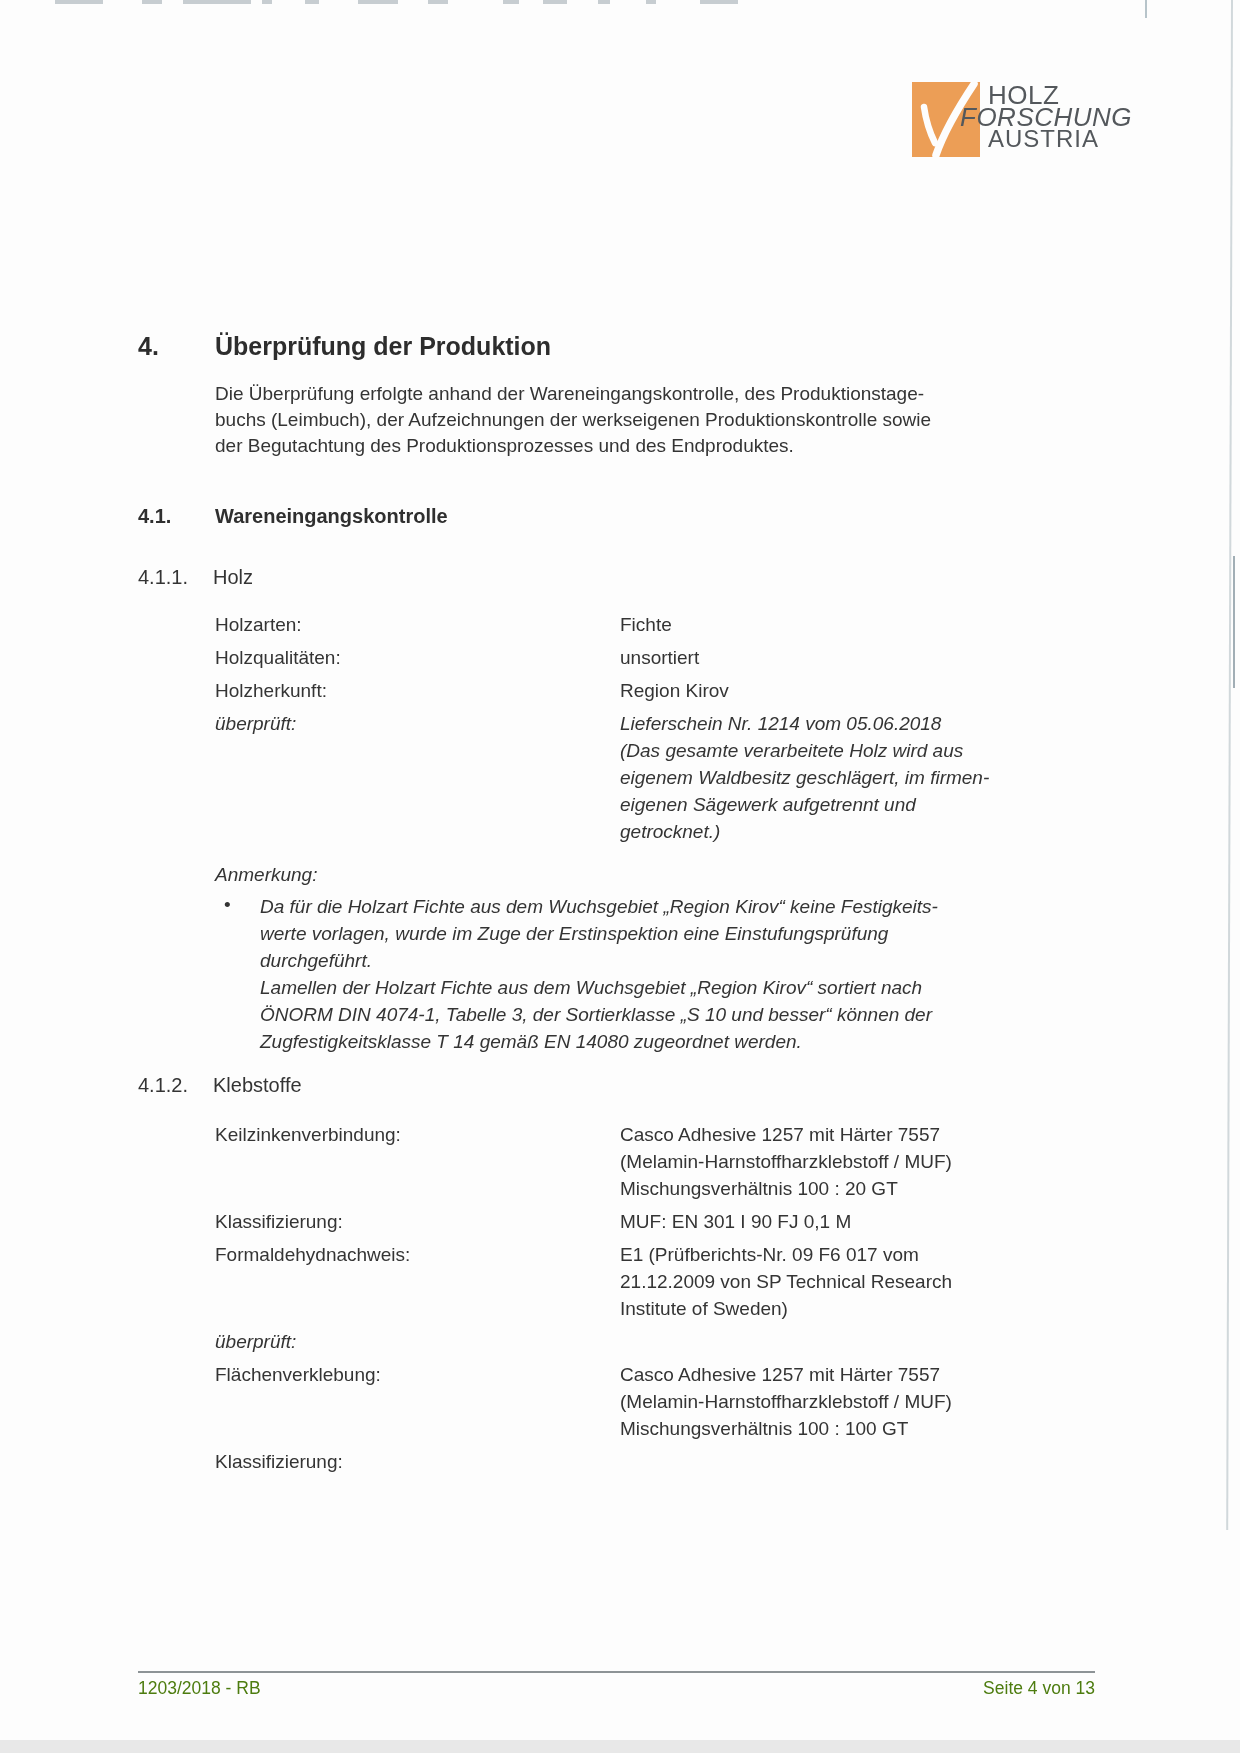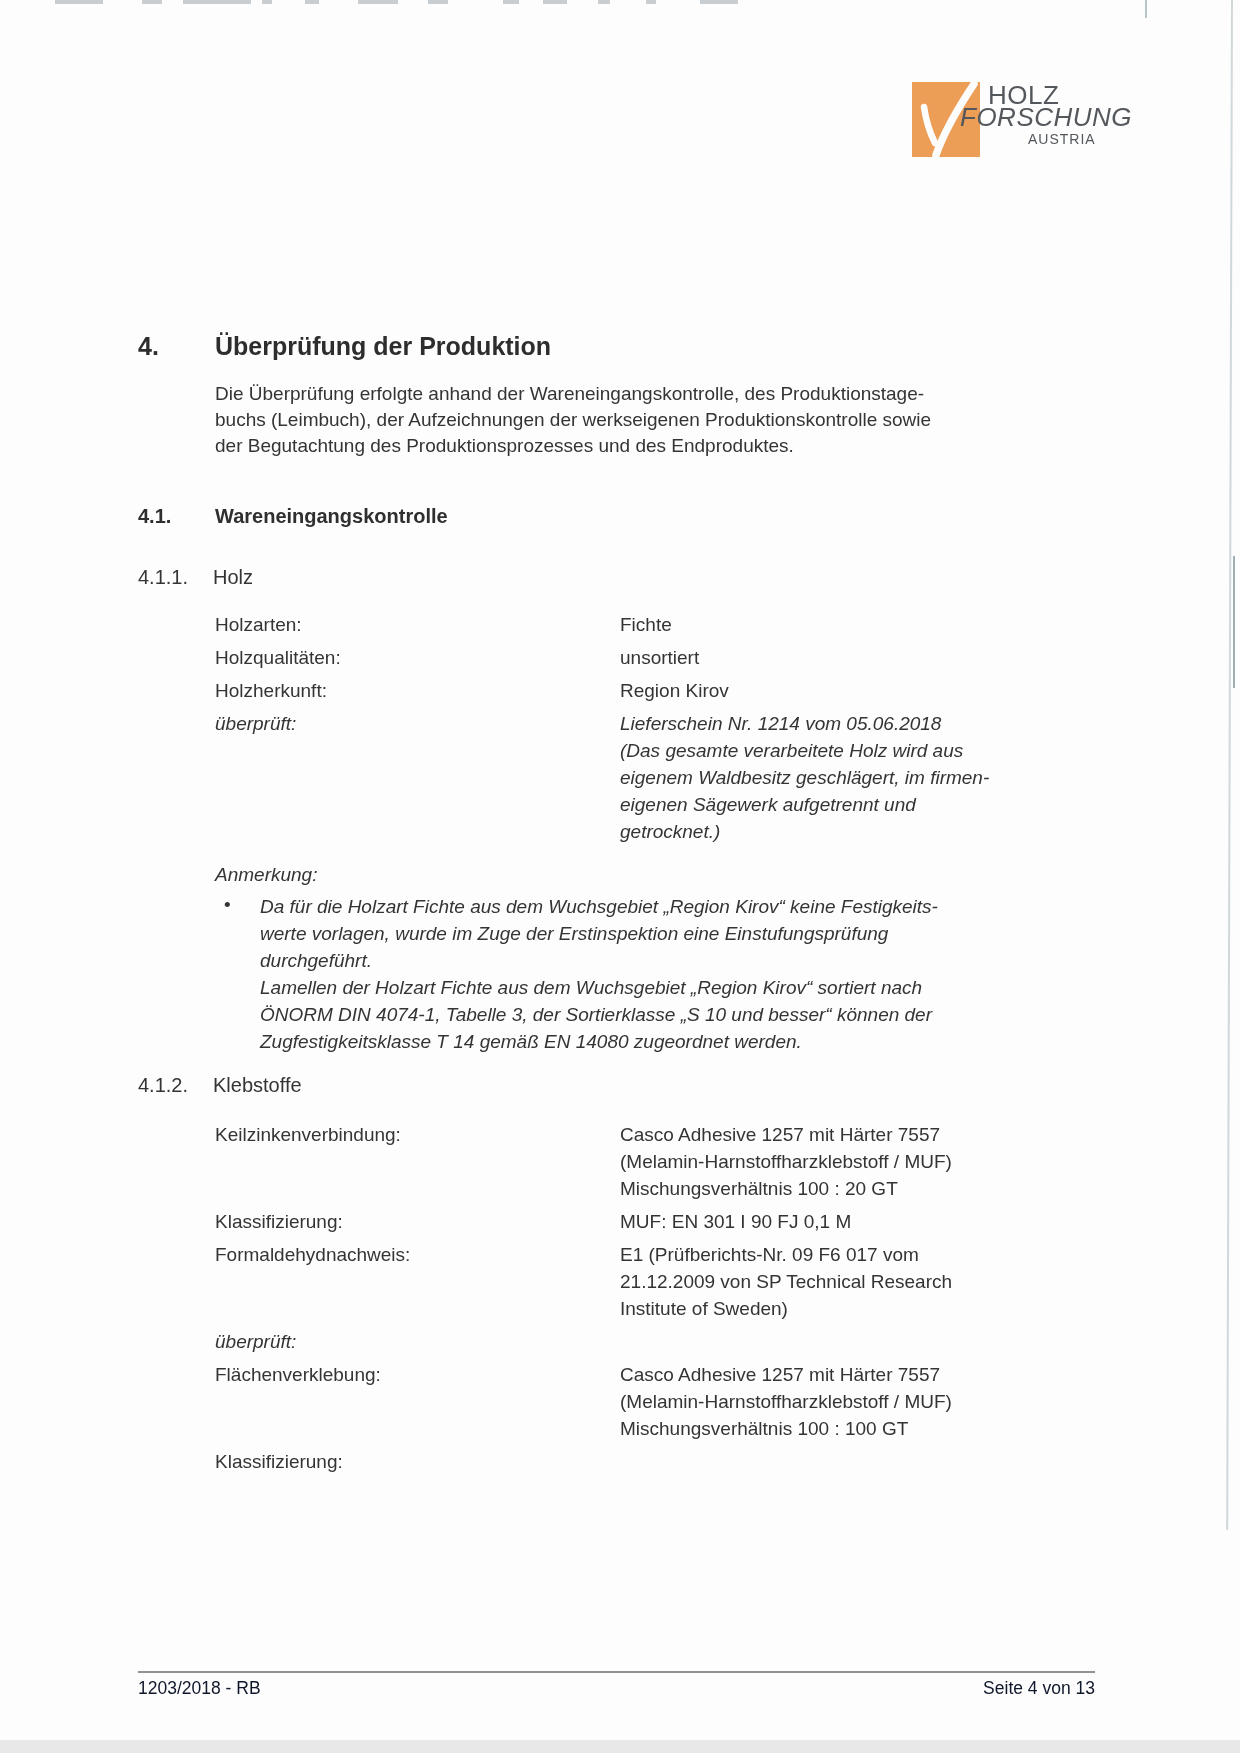--- a/index.html
+++ b/index.html
@@ -17,21 +17,21 @@
   .scan-tick{position:absolute;width:2px;background:#b7c4ca;}
   .scan-vline{position:absolute;left:1231px;top:0;width:2px;height:1530px;
     background:rgba(166,179,186,0.5);transform:rotate(0.18deg);transform-origin:top left;}
   .scan-vline-dark{position:absolute;left:1233px;top:556px;width:2px;height:132px;
     background:rgba(138,154,162,0.8);}
   
   .logo-mark{position:absolute;left:912px;top:82px;width:68px;height:75px;}
   .logo-text{position:absolute;color:#54585c;letter-spacing:0.5px;white-space:nowrap;}
   .logo-line1{left:988px;top:82px;font-size:26px;line-height:26px;}
   .logo-line2{left:960px;top:104px;font-size:26px;line-height:26px;font-style:italic;}
-  .logo-line3{left:988px;top:130px;font-size:14px;line-height:18px;letter-spacing:1px;margin-left:40px;}
+  .logo-line3{left:988px;top:130px;font-size:24px;line-height:18px;letter-spacing:1px;}
   
   .h-row{position:absolute;left:0;width:1100px;white-space:nowrap;}
   .h-num{position:absolute;left:138px;top:0;}
   .h-title{position:absolute;left:215px;top:0;}
   .h1{top:332px;font-size:25px;font-weight:bold;color:#2d2d2d;}
   .h2{top:505px;font-size:20px;font-weight:bold;color:#2f2f2f;}
   .h3{font-size:20px;font-weight:normal;}
   .h3 .h-title{left:213px;}
   .h3-holz{top:566px;}
   .h3-kleb{top:1074px;}
@@ -48,21 +48,21 @@
   .anmerkung-head{position:absolute;left:215px;top:861px;font-size:19px;
     font-style:italic;line-height:27px;}
   .anm-bullet{position:absolute;left:224px;top:891px;font-size:19px;line-height:27px;}
   .anm-body{position:absolute;left:260px;top:893px;width:840px;font-size:19px;
     font-style:italic;line-height:27px;white-space:nowrap;}
   
   .footer-rule{position:absolute;left:138px;top:1671px;width:957px;height:0;
     border-top:2px solid #8d9396;}
   .footer-row{position:absolute;left:138px;top:1678px;width:957px;
     display:flex;justify-content:space-between;
-    font-size:17.5px;color:#0f172a;white-space:nowrap;}
+    font-size:17.5px;color:#4d7c0f;white-space:nowrap;}
 </style>
 </head>
 <body>
 
 <div class="page">
 
   <div>
     <div class="scan-dash" style="left:55px;width:48px;"></div>
     <div class="scan-dash" style="left:142px;width:20px;"></div>
     <div class="scan-dash" style="left:183px;width:68px;"></div>

